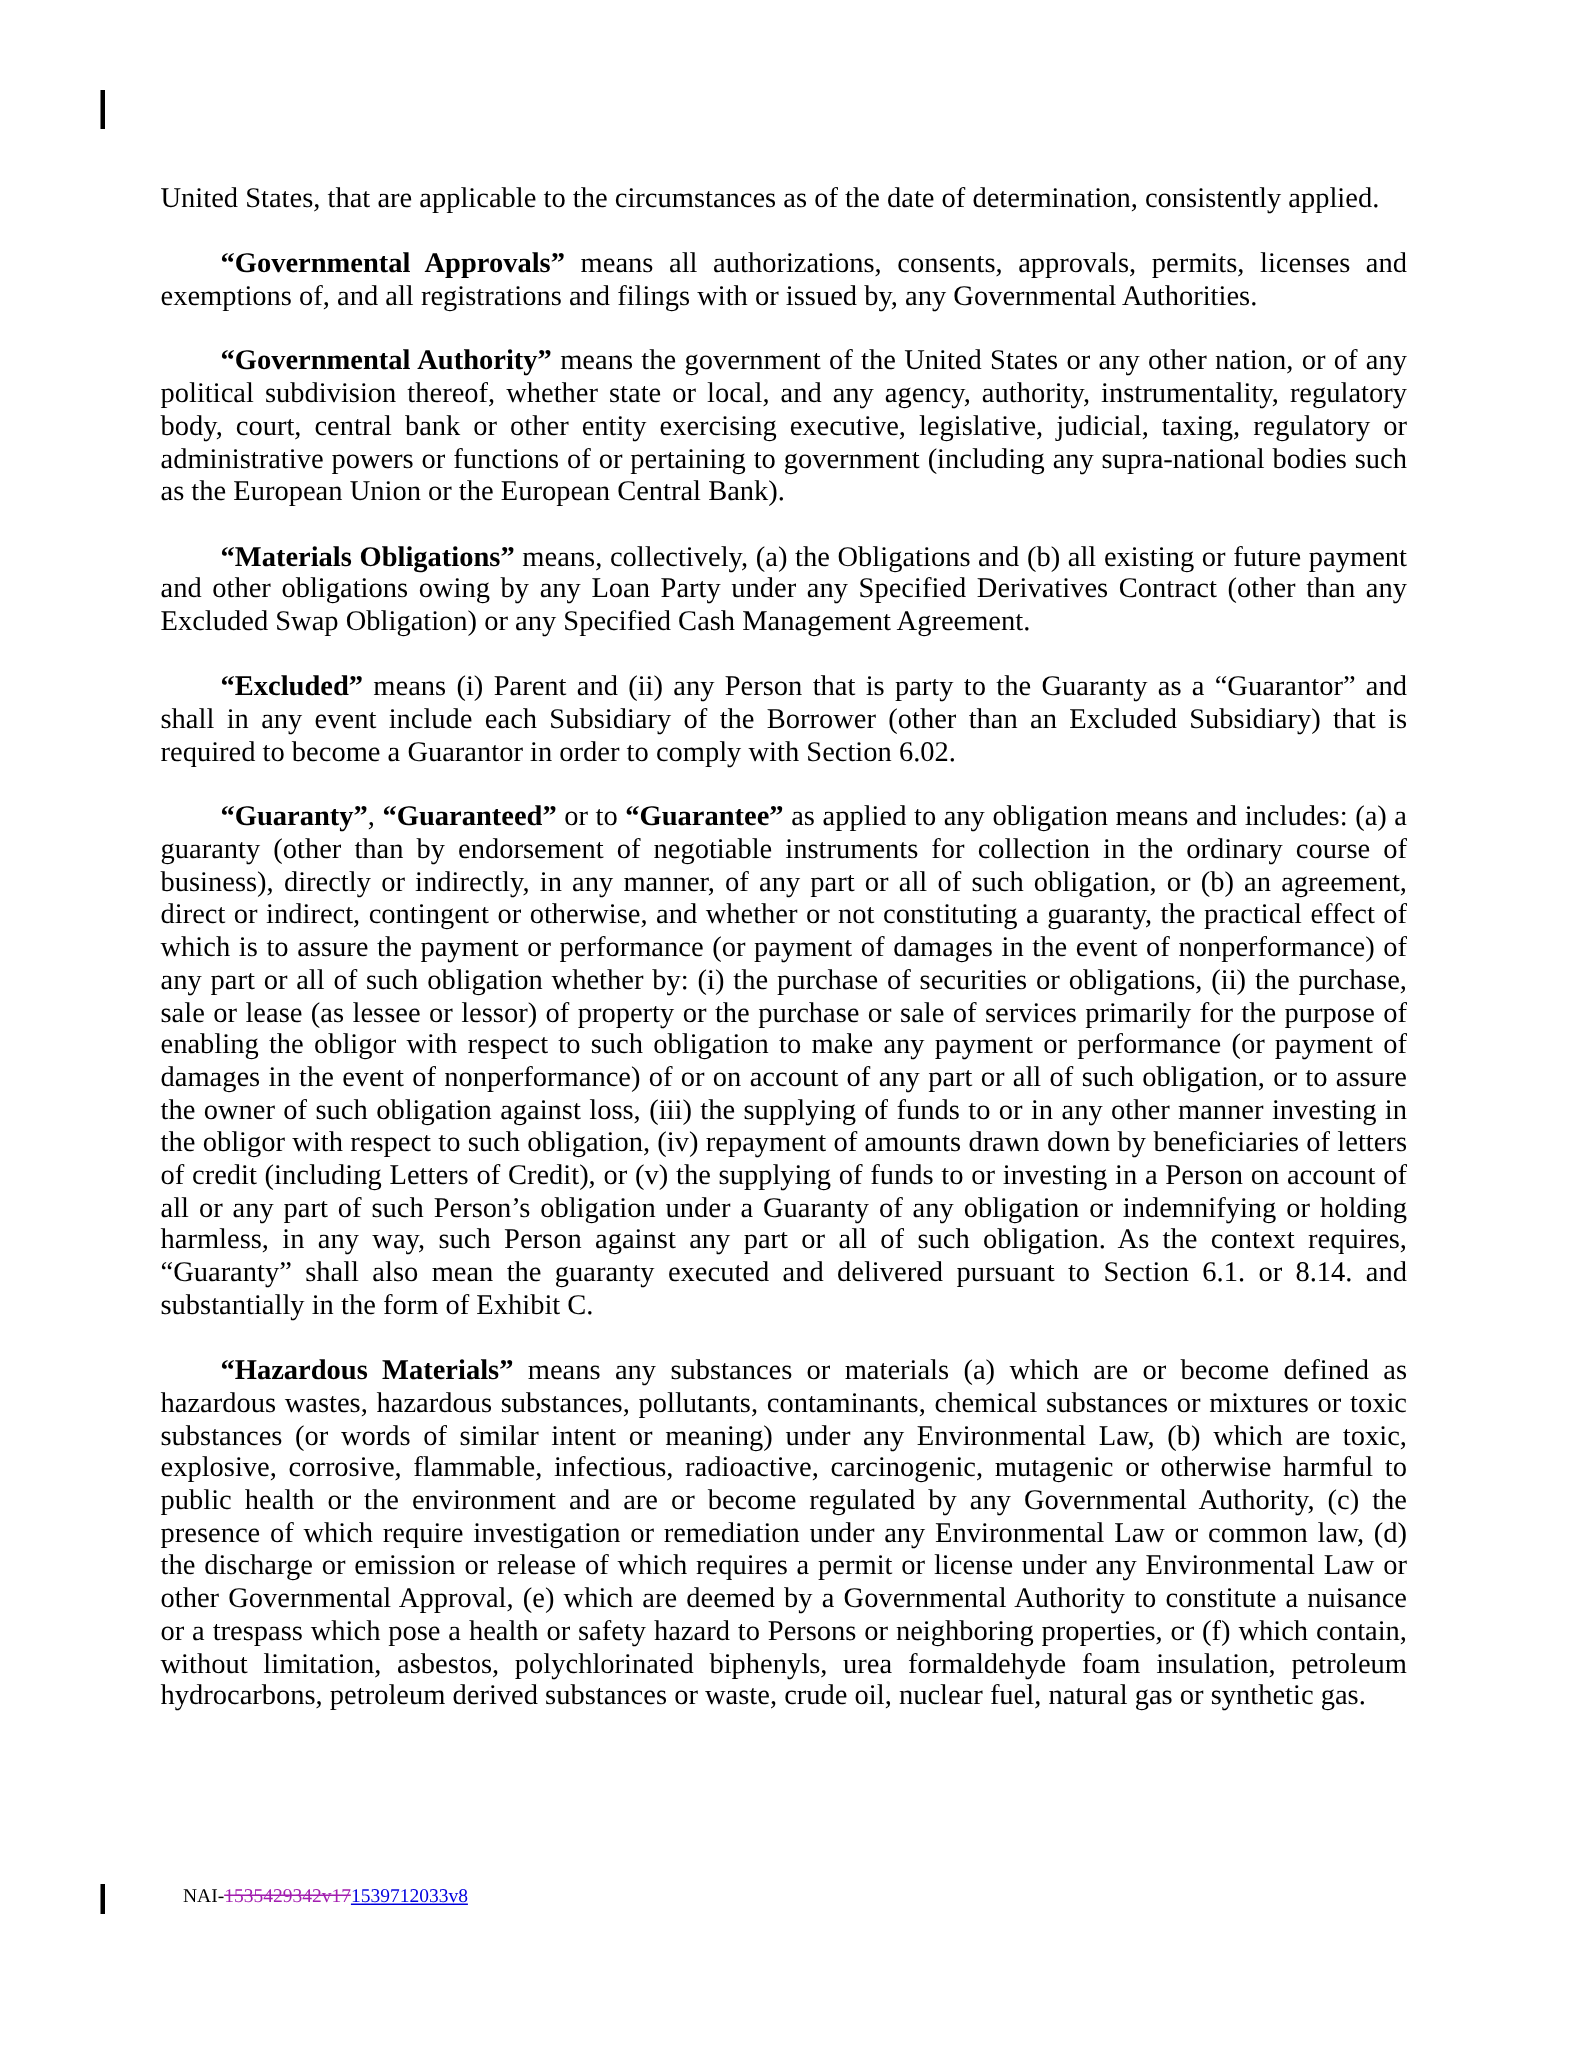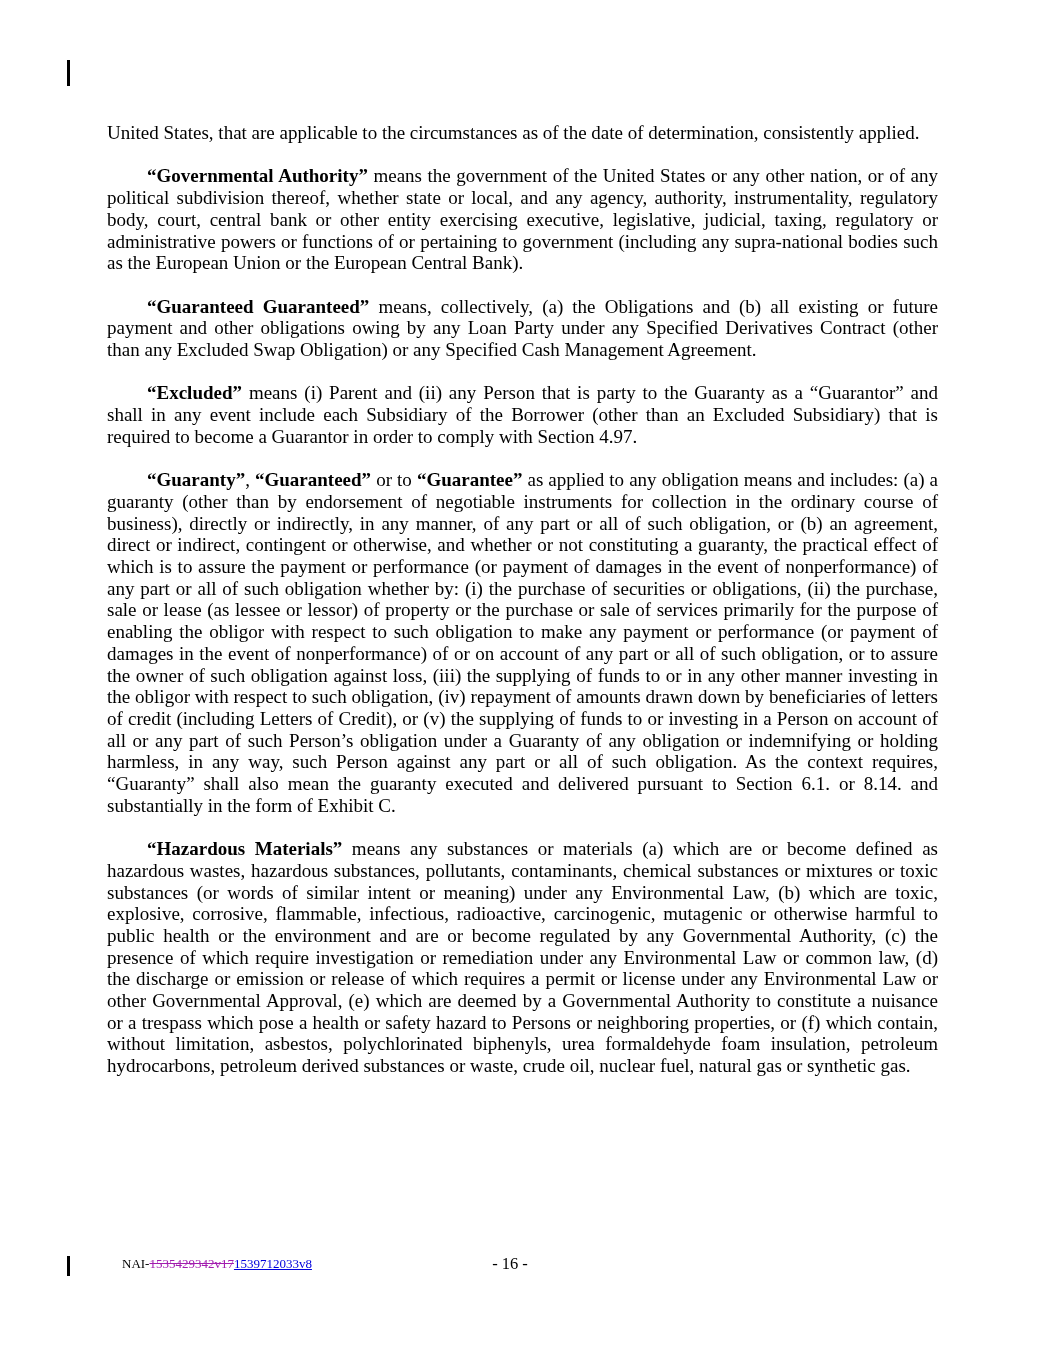--- a/index.html
+++ b/index.html
@@ -69,24 +69,24 @@
 </head>
 <body>
 
 <div class="page">
 
   <div class="rev-bar top"></div>
   <div class="rev-bar bottom"></div>
 
   <div class="doc-body">
       <p><span>United States, that are applicable to the circumstances as of the date of determination, consistently applied.</span></p>
+      <p class="indent"><span class="bold">“Governmental Approvals”</span><span> means all authorizations, consents, approvals, permits, licenses and exemptions of, and all registrations and filings with or issued by, any Governmental Authorities.</span></p>
       <p class="indent"><span class="bold">“Governmental Authority”</span><span> means the government of the United States or any other nation, or of any political subdivision thereof, whether state or local, and any agency, authority, instrumentality, regulatory body, court, central bank or other entity exercising executive, legislative, judicial, taxing, regulatory or administrative powers or functions of or pertaining to government (including any supra-national bodies such as the European Union or the European Central Bank).</span></p>
-      <p class="indent"><span class="bold">“Guaranteed Guaranteed”</span><span> means, collectively, (a) the Obligations and (b) all existing or future payment and other obligations owing by any Loan Party under any Specified Derivatives Contract (other than any Excluded Swap Obligation) or any Specified Cash Management Agreement.</span></p>
-      <p class="indent"><span class="bold">“Excluded”</span><span> means (i) Parent and (ii) any Person that is party to the Guaranty as a “Guarantor” and shall in any event include each Subsidiary of the Borrower (other than an Excluded Subsidiary) that is required to become a Guarantor in order to comply with Section 4.97.</span></p>
+      <p class="indent"><span class="bold">“Materials Obligations”</span><span> means, collectively, (a) the Obligations and (b) all existing or future payment and other obligations owing by any Loan Party under any Specified Derivatives Contract (other than any Excluded Swap Obligation) or any Specified Cash Management Agreement.</span></p>
+      <p class="indent"><span class="bold">“Excluded”</span><span> means (i) Parent and (ii) any Person that is party to the Guaranty as a “Guarantor” and shall in any event include each Subsidiary of the Borrower (other than an Excluded Subsidiary) that is required to become a Guarantor in order to comply with Section 6.02.</span></p>
       <p class="indent"><span class="bold">“Guaranty”</span><span>, </span><span class="bold">“Guaranteed”</span><span> or to </span><span class="bold">“Guarantee”</span><span> as applied to any obligation means and includes: (a) a guaranty (other than by endorsement of negotiable instruments for collection in the ordinary course of business), directly or indirectly, in any manner, of any part or all of such obligation, or (b) an agreement, direct or indirect, contingent or otherwise, and whether or not constituting a guaranty, the practical effect of which is to assure the payment or performance (or payment of damages in the event of nonperformance) of any part or all of such obligation whether by: (i) the purchase of securities or obligations, (ii) the purchase, sale or lease (as lessee or lessor) of property or the purchase or sale of services primarily for the purpose of enabling the obligor with respect to such obligation to make any payment or performance (or payment of damages in the event of nonperformance) of or on account of any part or all of such obligation, or to assure the owner of such obligation against loss, (iii) the supplying of funds to or in any other manner investing in the obligor with respect to such obligation, (iv) repayment of amounts drawn down by beneficiaries of letters of credit (including Letters of Credit), or (v) the supplying of funds to or investing in a Person on account of all or any part of such Person’s obligation under a Guaranty of any obligation or indemnifying or holding harmless, in any way, such Person against any part or all of such obligation.  As the context requires, “Guaranty” shall also mean the guaranty executed and delivered pursuant to Section 6.1. or 8.14. and substantially in the form of Exhibit C.</span></p>
       <p class="indent"><span class="bold">“Hazardous Materials”</span><span> means any substances or materials (a) which are or become defined as hazardous wastes, hazardous substances, pollutants, contaminants, chemical substances or mixtures or toxic substances (or words of similar intent or meaning) under any Environmental Law, (b) which are toxic, explosive, corrosive, flammable, infectious, radioactive, carcinogenic, mutagenic or otherwise harmful to public health or the environment and are or become regulated by any Governmental Authority, (c) the presence of which require investigation or remediation under any Environmental Law or common law, (d) the discharge or emission or release of which requires a permit or license under any Environmental Law or other Governmental Approval, (e) which are deemed by a Governmental Authority to constitute a nuisance or a trespass which pose a health or safety hazard to Persons or neighboring properties, or (f) which contain, without limitation, asbestos, polychlorinated biphenyls, urea formaldehyde foam insulation, petroleum hydrocarbons, petroleum derived substances or waste, crude oil, nuclear fuel, natural gas or synthetic gas.</span></p>
     </div>
 
   <div class="footer-docid"><span>NAI-</span><span class="deleted" style="color: #a21caf;">1535429342v17</span><span class="current" style="color: rgb(0, 0, 221);">1539712033v8</span></div>
 
-  <div class="page-number">- 16 -</div>
 
 </div>
 
 </body></html>

